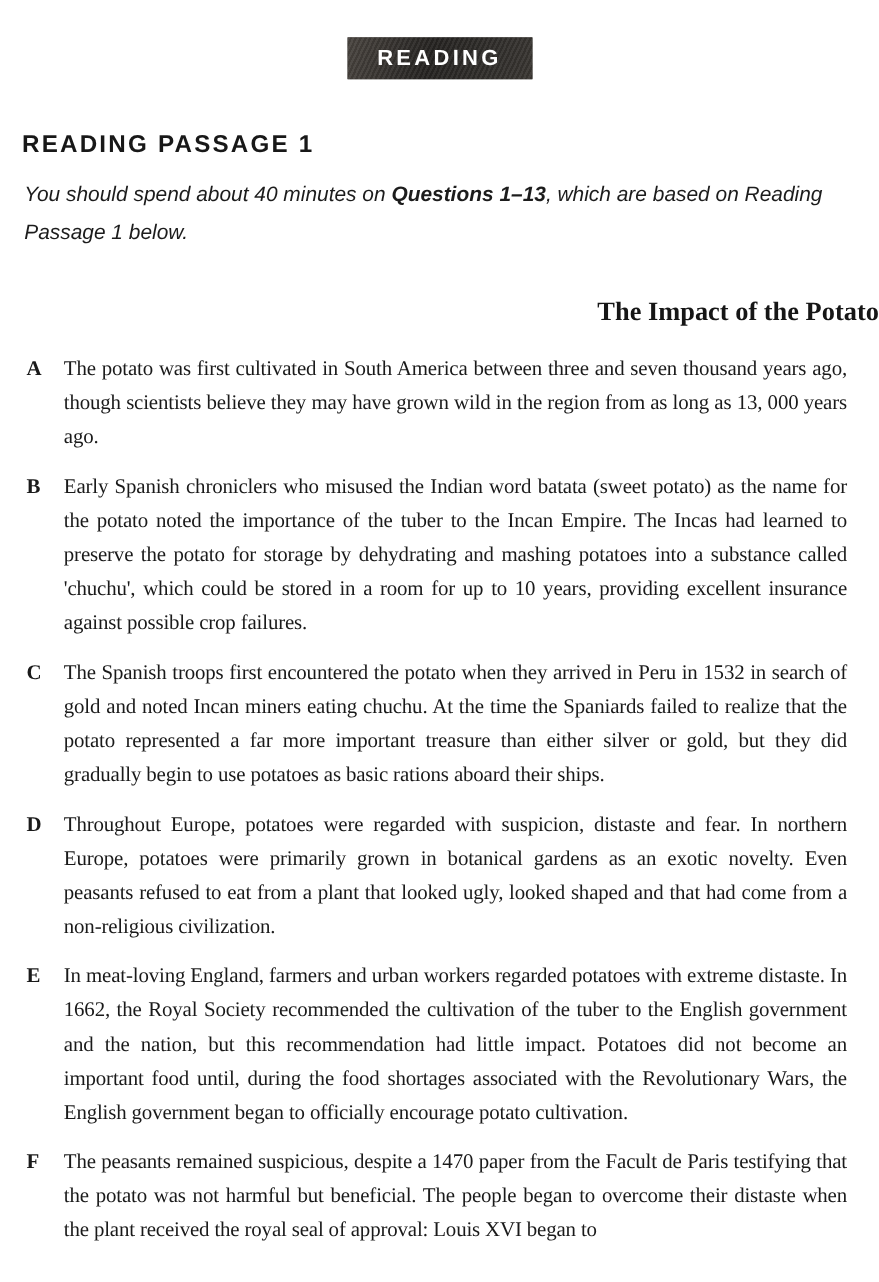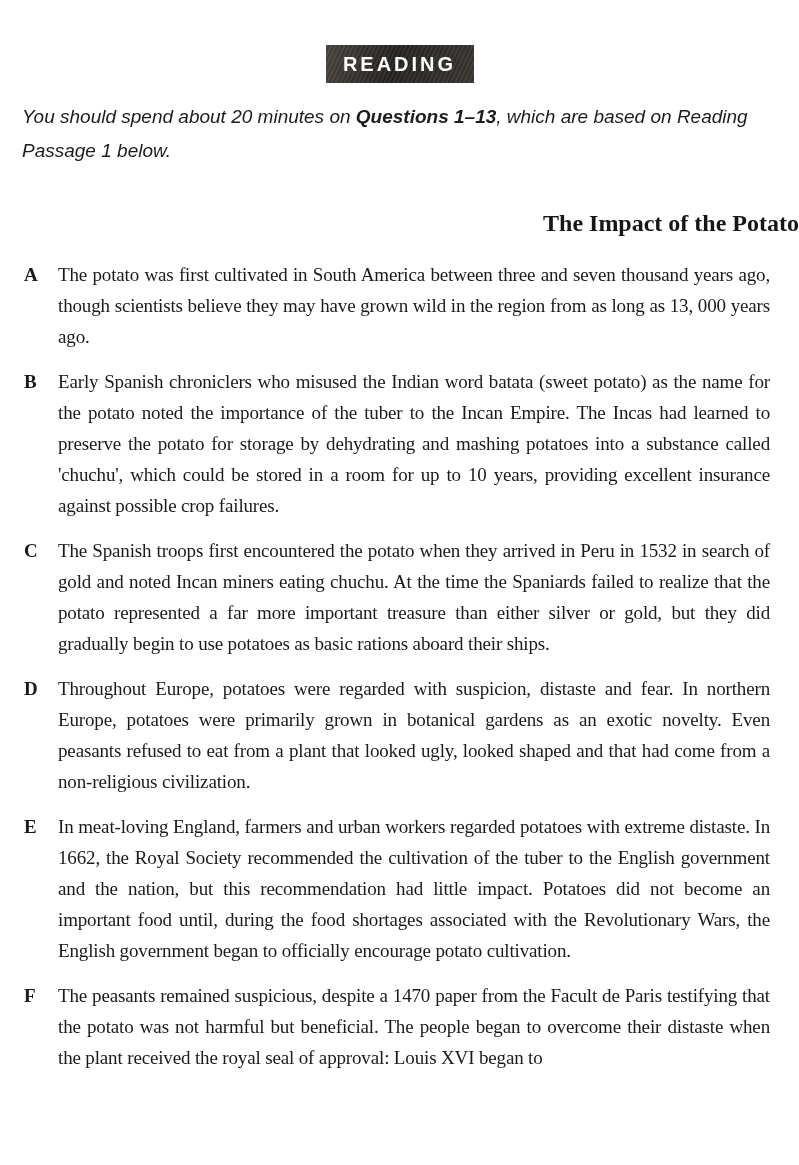--- a/index.html
+++ b/index.html
@@ -17,22 +17,22 @@
     color: var(--ink);
     font-family: "Liberation Serif", serif;
   }
   .page {
     position: relative;
     width: 799px;
     height: 1165px;
   }
   
   .banner {
-    margin: 45px auto 0;
-    width: 148px;
+    margin: 34px auto 0;
+    width: 168px;
     height: 38px;
     display: flex;
     align-items: center;
     justify-content: center;
     background:
       repeating-linear-gradient(115deg, rgba(255,255,255,0.05) 0 2px, rgba(0,0,0,0.08) 2px 4px),
       linear-gradient(105deg, #4a4540 0%, #262422 45%, #3a3733 100%);
     background-color: var(--banner-bg);
     color: var(--banner-text);
     font-family: "Liberation Sans", sans-serif;
@@ -95,22 +95,23 @@
 </style>
 </head>
 <body>
 
 <div class="page">
 
   <div class="banner">
     <span>READING</span>
   </div>
 
+  <h1 class="section-heading">READING PASSAGE 1</h1>
 
-  <p class="instruction"><span>You should spend about 20 minutes on </span><span class="emph">Questions 1–13</span><span>, which are based on Reading Passage 1 below.</span></p>
+  <p class="instruction"><span>You should spend about 40 minutes on </span><span class="emph">Questions 1–13</span><span>, which are based on Reading Passage 1 below.</span></p>
 
   <h2 class="passage-title">The Impact of the Potato</h2>
 
   <div class="passage-body">
 
     <div class="para">
       <div class="para-label">A</div>
       <div class="para-text">The potato was first cultivated in South America between three and seven thousand years ago, though scientists believe they may have grown wild in the region from as long as 13, 000 years ago.</div>
     </div>
 

